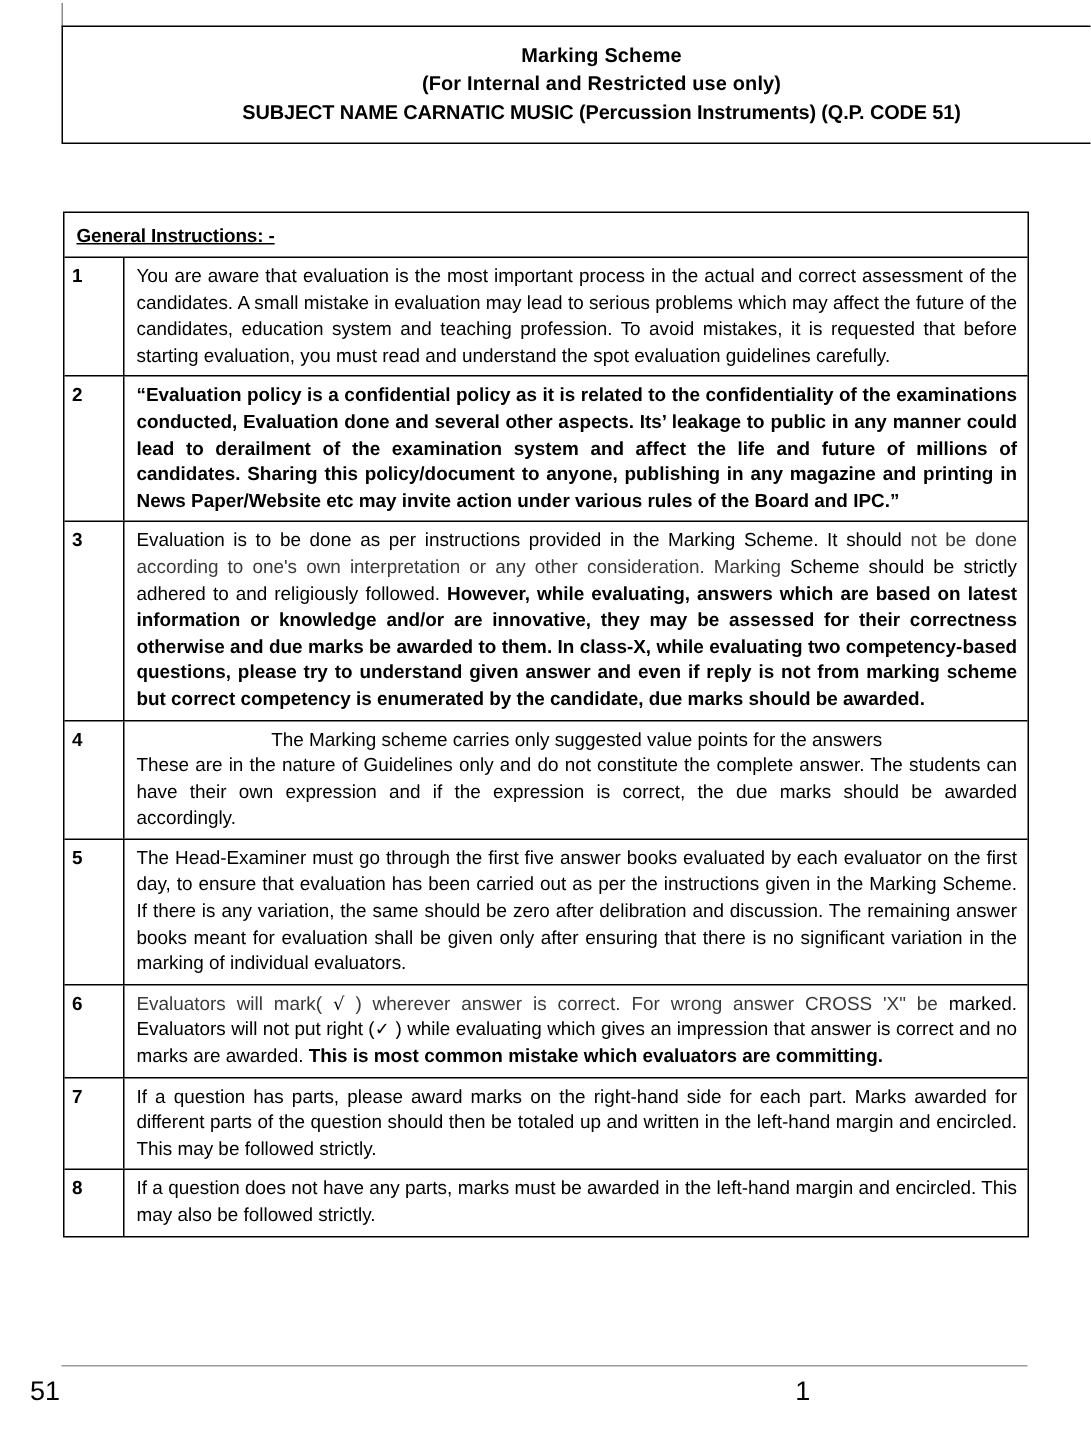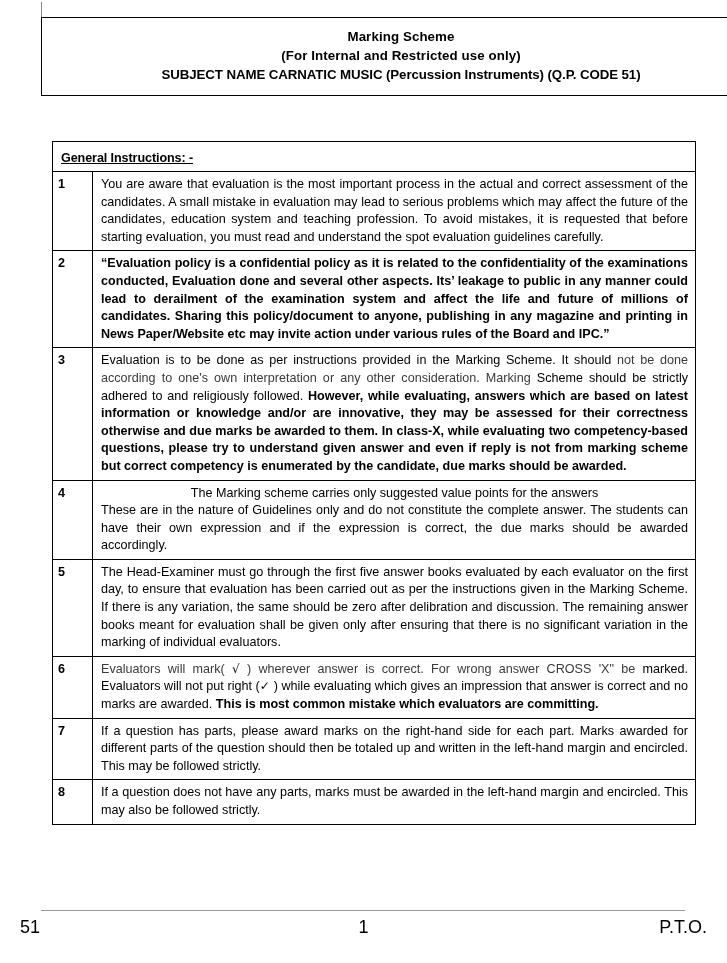--- a/index.html
+++ b/index.html
@@ -53,21 +53,21 @@
     white-space: nowrap;
   }
   .title-line.wide {
     font-size: 13.3px;
     letter-spacing: -0.1px;
   }
 
   
   .table {
     position: absolute;
-    left: 52px;
+    left: 42px;
     top: 141px;
     width: 644px;
     box-sizing: border-box;
     border: 1px solid #000000;
     border-collapse: collapse;
   }
   .gi-row {
     border-bottom: 1px solid #000000;
     padding: 6px 8px 5px 8px;
   }
@@ -212,16 +212,15 @@
       <div class="row-num">8</div>
       <div class="row-body">If a question does not have any parts, marks must be awarded in the left-hand margin and encircled. This may also be followed strictly.</div>
     </div>
 
   </div>
 
   <div class="footer-rule"></div>
   <div class="footer">
     <div class="footer-left">51</div>
     <div class="footer-center">1</div>
-    <div class="footer-right">P.T.O.</div>
   </div>
 
 </div>
 
 </body></html>

